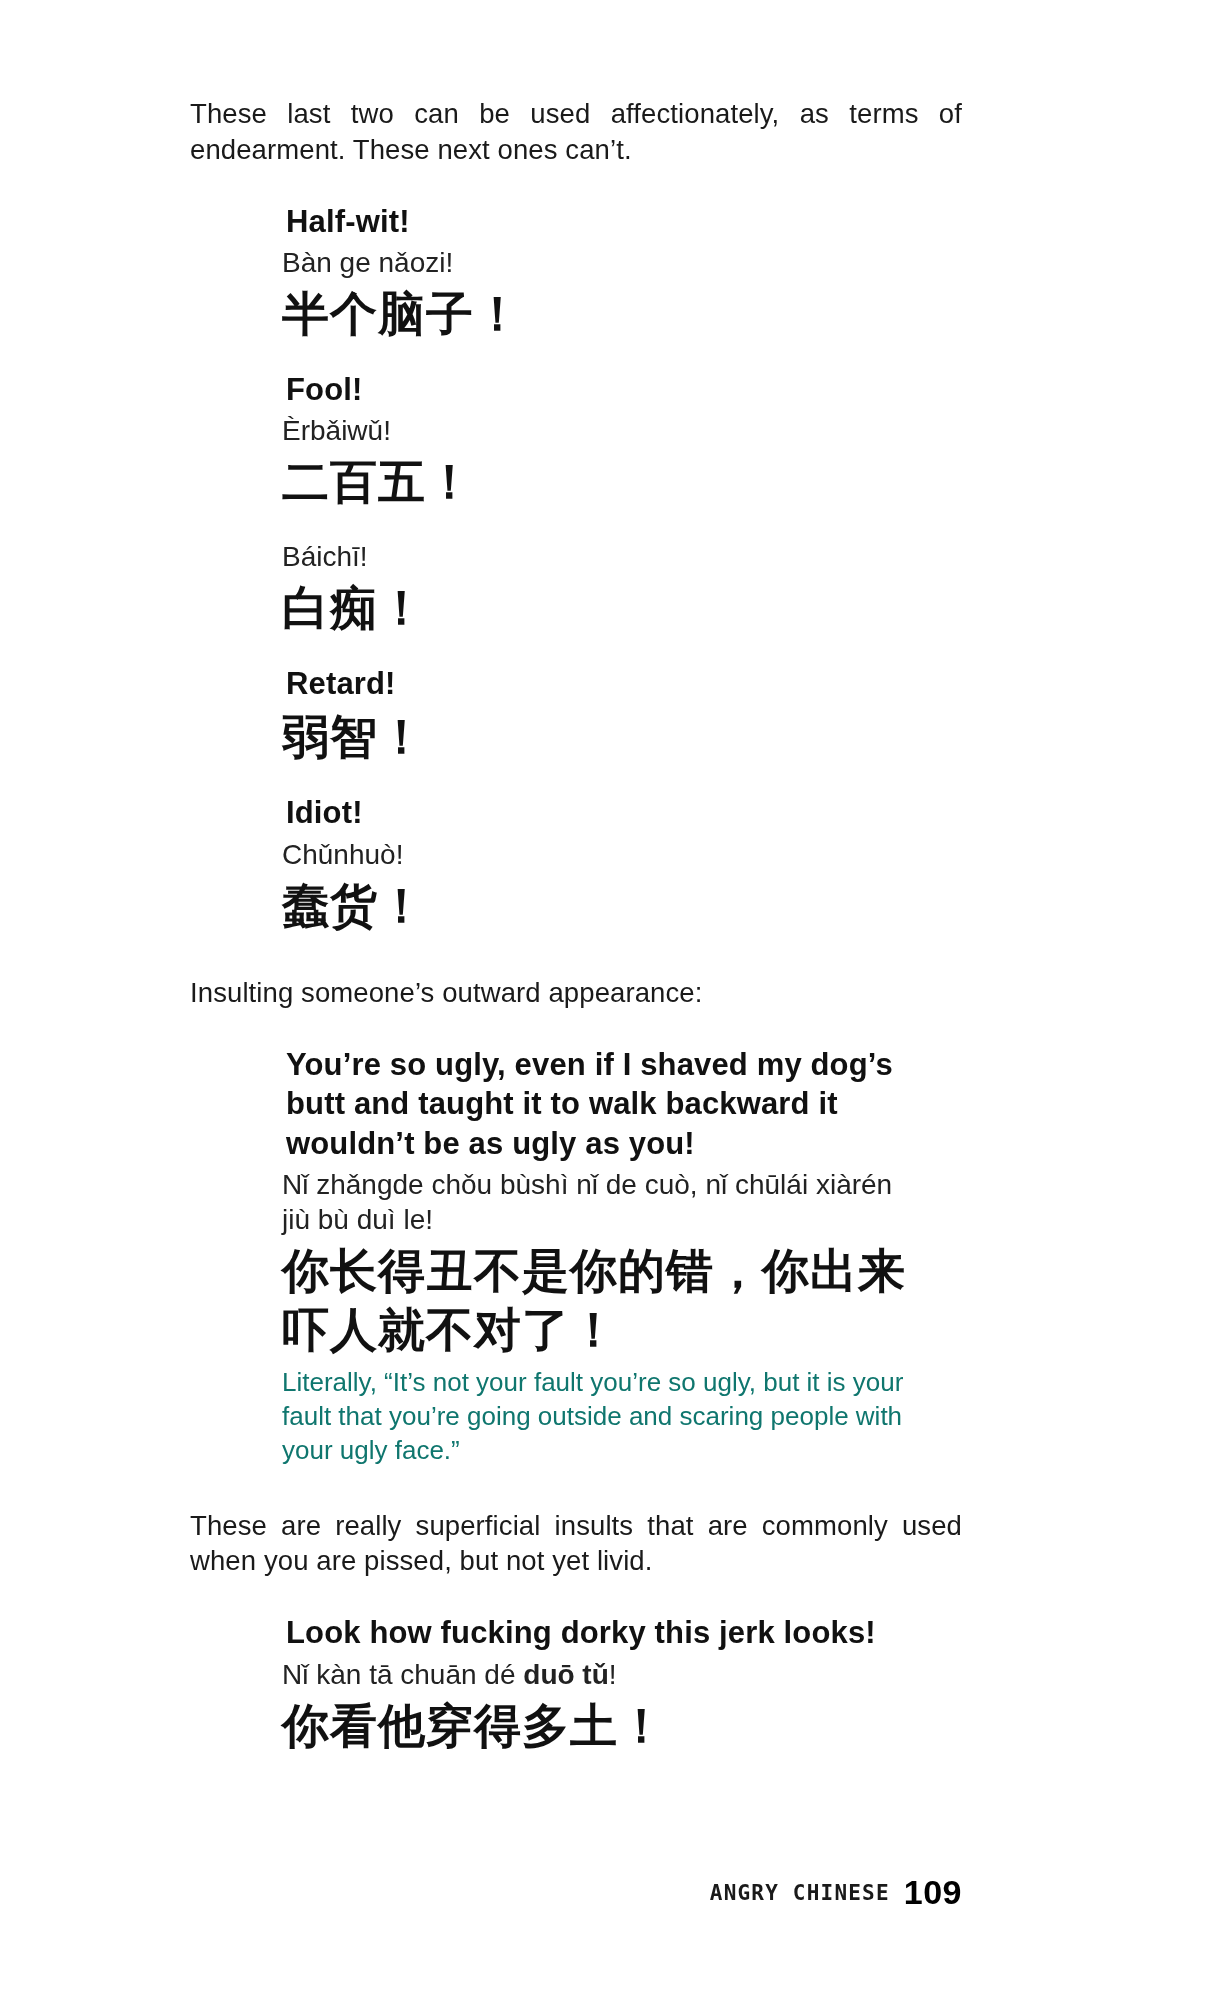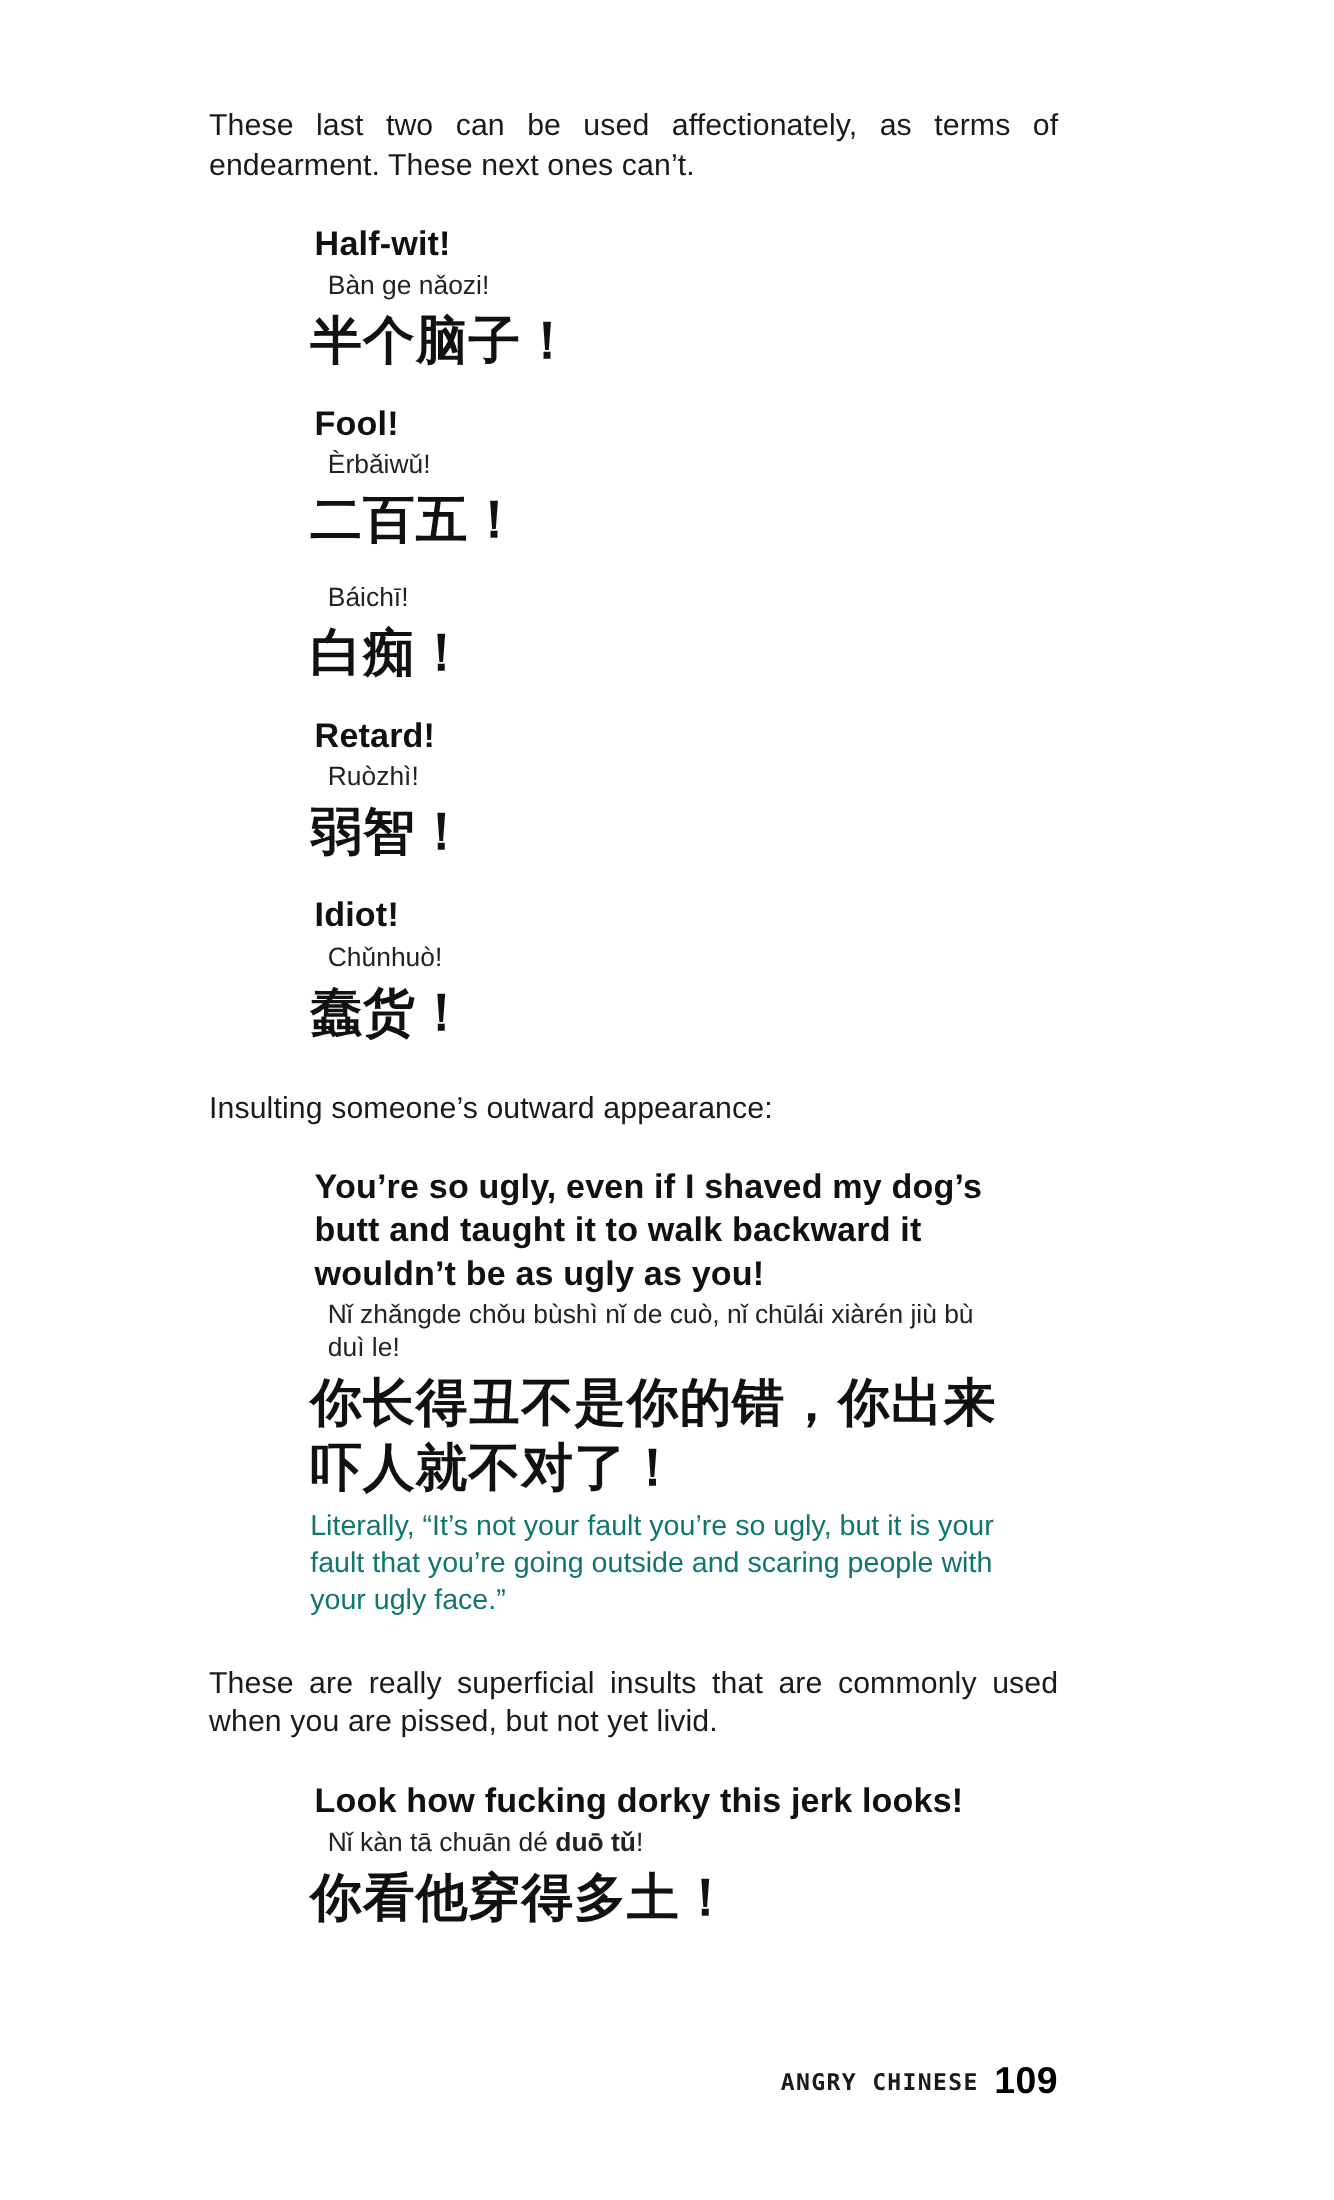--- a/index.html
+++ b/index.html
@@ -44,25 +44,25 @@
 
   .en {
     font-size: 31px;
     font-weight: bold;
     line-height: 1.27;
     color: #111;
     margin: 4px;
     letter-spacing: 0.15px;
   }
   .py {
-    font-size: 24px;
+    font-size: 28px;
     font-weight: normal;
     line-height: 1.25;
     color: #222;
-    margin: 1px 0 0 16px;
+    margin: 1px 0 0 0;
   }
   .py b { font-weight: bold; }
   .hz {
     font-size: 47px;
     font-weight: bold;
     line-height: 1.26;
     color: #111;
     margin: 4px 0 0 0;
     letter-spacing: 1px;
   }
@@ -122,21 +122,20 @@
       <div class="hz">二百五！</div>
     </div>
 
     <div class="entry">
       <div class="py">Báichī!</div>
       <div class="hz">白痴！</div>
     </div>
 
     <div class="entry">
       <div class="en">Retard!</div>
-      <div class="py">Ruòzhì!</div>
       <div class="hz">弱智！</div>
     </div>
 
     <div class="entry">
       <div class="en">Idiot!</div>
       <div class="py">Chǔnhuò!</div>
       <div class="hz">蠢货！</div>
     </div>
 
   </div>

